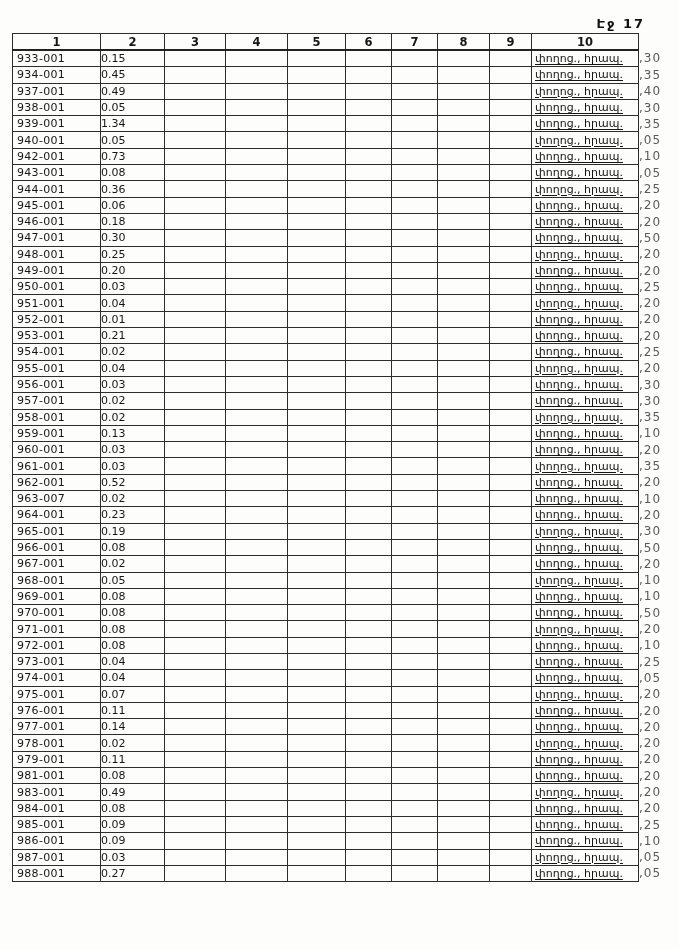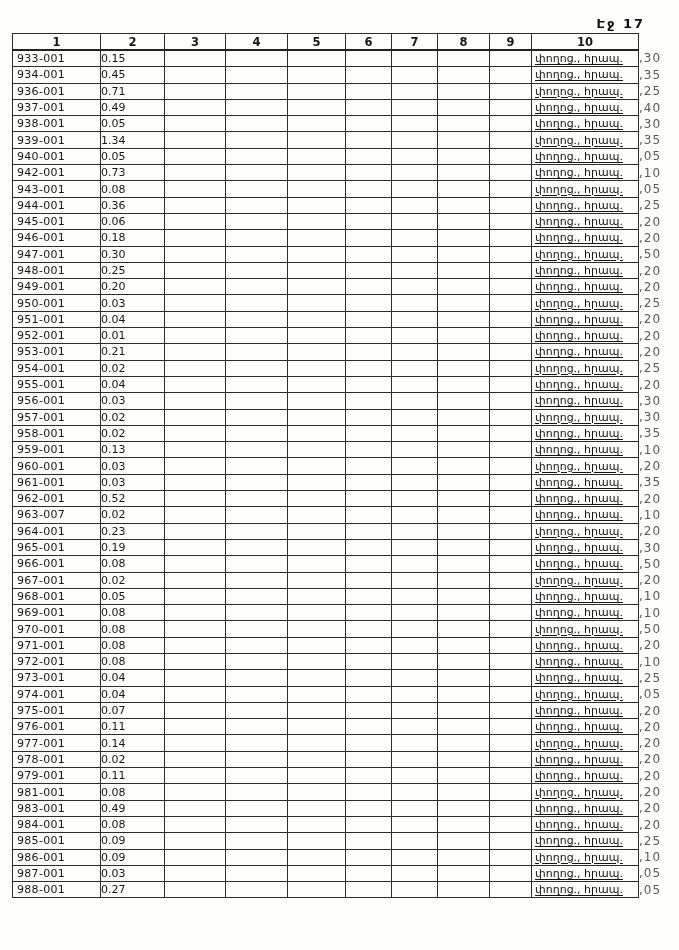--- a/index.html
+++ b/index.html
@@ -93,33 +93,20 @@
         <td class="bcell"></td>
         <td class="bcell"></td>
         <td class="bcell"></td>
         <td class="bcell"></td>
         <td class="bcell"></td>
         <td class="bcell"></td>
         <td class="bcell c-usage">փողոց., հրապ.</td>
         <td class="margin-cell">,35</td>
       </tr>
       <tr>
-        <td class="bcell c-id">936-001</td>
-        <td class="bcell c-val">0.71</td>
-        <td class="bcell"></td>
-        <td class="bcell"></td>
-        <td class="bcell"></td>
-        <td class="bcell"></td>
-        <td class="bcell"></td>
-        <td class="bcell"></td>
-        <td class="bcell"></td>
-        <td class="bcell c-usage">փողոց., հրապ.</td>
-        <td class="margin-cell">,25</td>
-      </tr>
-      <tr>
         <td class="bcell c-id">937-001</td>
         <td class="bcell c-val">0.49</td>
         <td class="bcell"></td>
         <td class="bcell"></td>
         <td class="bcell"></td>
         <td class="bcell"></td>
         <td class="bcell"></td>
         <td class="bcell"></td>
         <td class="bcell"></td>
         <td class="bcell c-usage">փողոց., հրապ.</td>

